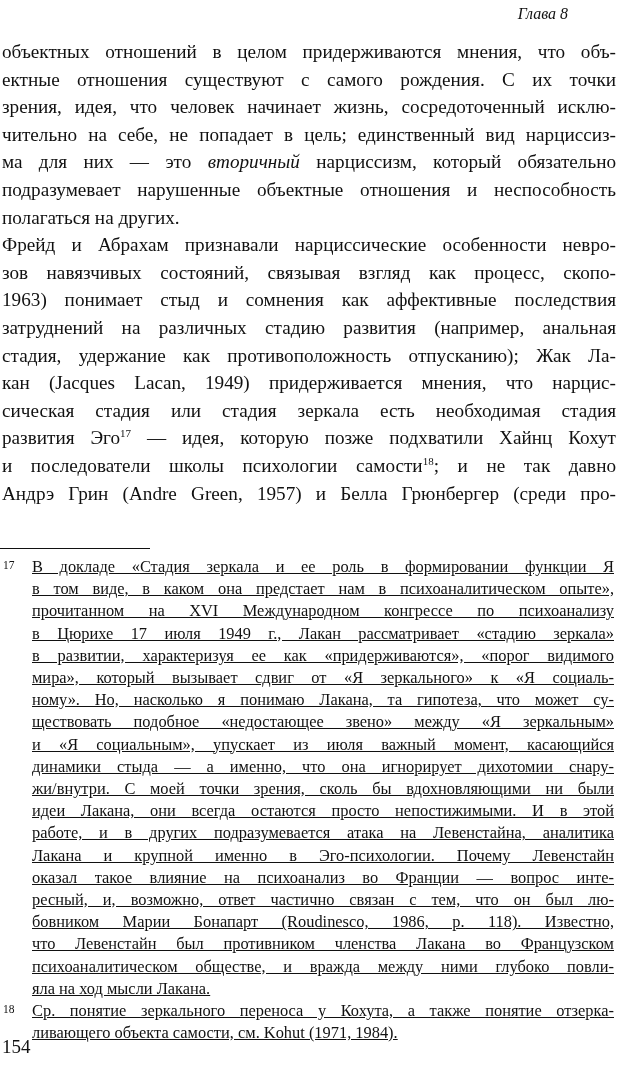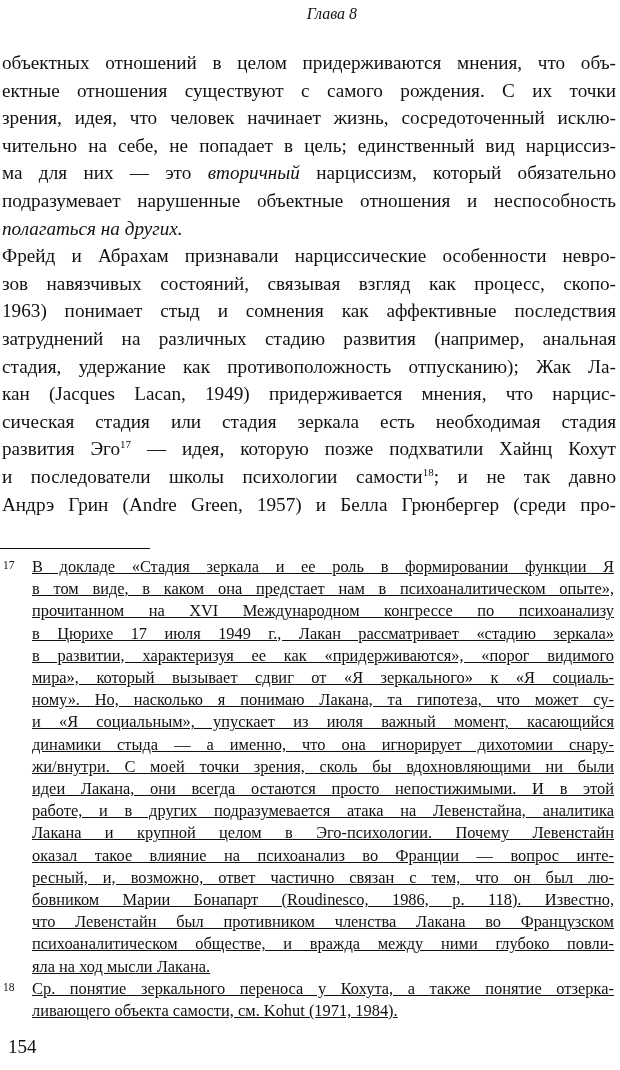--- a/index.html
+++ b/index.html
@@ -20,46 +20,43 @@
       left: 0;
       top: 0;
       width: 620px;
       height: 1070px;
     }
     .running-head {
       position: absolute;
       top: 4px;
       left: 0;
       width: 568px;
-      text-align: center;
+      text-align: right;
       font-style: italic;
       font-size: 16px;
       line-height: 20px;
-      padding-left: 48px;
     }
     .main-text {
       position: absolute;
       top: 38px;
       left: 2px;
       width: 614px;
       font-size: 19.2px;
       line-height: 27.6px;
       text-align: justify;
-      margin-top: 11px;
     }
     .main-text .line {
       display: block;
       text-align: justify;
       text-align-last: justify;
       white-space: nowrap;
       overflow: visible;
     }
     .main-text .line.last {
       text-align-last: left;
-      font-style: italic;
     }
     .main-text .line.indent {
       padding-left: 30px;
     }
     .italic { font-style: italic; }
     sup {
       font-size: 11px;
       line-height: 0;
       vertical-align: super;
     }
@@ -96,21 +93,21 @@
       text-align: justify;
       text-align-last: justify;
       white-space: nowrap;
       text-decoration: underline;
     }
     .footnote .line.last {
       text-align-last: left;
     }
     .page-number {
       position: absolute;
-      left: 8px;
+      left: 2px;
       top: 1035px;
       font-size: 19px;
       line-height: 24px;
     }
   </style>
 </head>
 <body>
 
 <div class="page">
 
@@ -141,26 +138,27 @@
   <div class="footnotes">
     <div class="footnote">
       <span class="footnote-num">17</span>
       <span class="line">В докладе «Стадия зеркала и ее роль в формировании функции Я</span>
       <span class="line">в том виде, в каком она предстает нам в психоаналитическом опыте»,</span>
       <span class="line">прочитанном на XVI Международном конгрессе по психоанализу</span>
       <span class="line">в Цюрихе 17 июля 1949 г., Лакан рассматривает «стадию зеркала»</span>
       <span class="line">в развитии, характеризуя ее как «придерживаются», «порог видимого</span>
       <span class="line">мира», который вызывает сдвиг от «Я зеркального» к «Я социаль-</span>
       <span class="line">ному». Но, насколько я понимаю Лакана, та гипотеза, что может су-</span>
+      <span class="line">ществовать подобное «недостающее звено» между «Я зеркальным»</span>
       <span class="line">и «Я социальным», упускает из июля важный момент, касающийся</span>
       <span class="line">динамики стыда — а именно, что она игнорирует дихотомии снару-</span>
       <span class="line">жи/внутри. С моей точки зрения, сколь бы вдохновляющими ни были</span>
       <span class="line">идеи Лакана, они всегда остаются просто непостижимыми. И в этой</span>
       <span class="line">работе, и в других подразумевается атака на Левенстайна, аналитика</span>
-      <span class="line">Лакана и крупной целом в Эго-психологии. Почему Левенстайн</span>
+      <span class="line">Лакана и крупной именно в Эго-психологии. Почему Левенстайн</span>
       <span class="line">оказал такое влияние на психоанализ во Франции — вопрос инте-</span>
       <span class="line">ресный, и, возможно, ответ частично связан с тем, что он был лю-</span>
       <span class="line">бовником Марии Бонапарт (Roudinesco, 1986, p. 118). Известно,</span>
       <span class="line">что Левенстайн был противником членства Лакана во Французском</span>
       <span class="line">психоаналитическом обществе, и вражда между ними глубоко повли-</span>
       <span class="line last">яла на ход мысли Лакана.</span>
     </div>
     <div class="footnote">
       <span class="footnote-num">18</span>
       <span class="line">Ср. понятие зеркального переноса у Кохута, а также понятие отзерка-</span>

